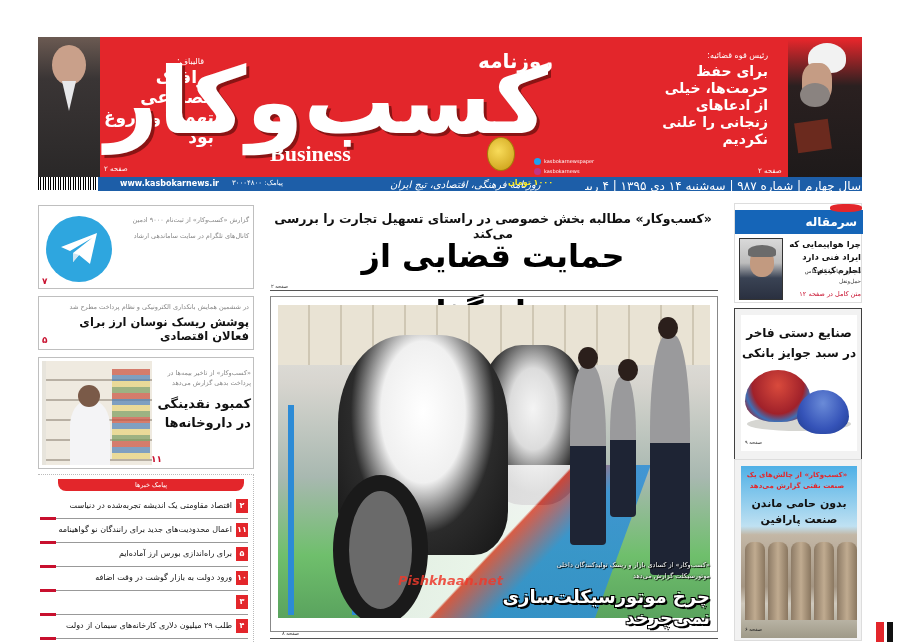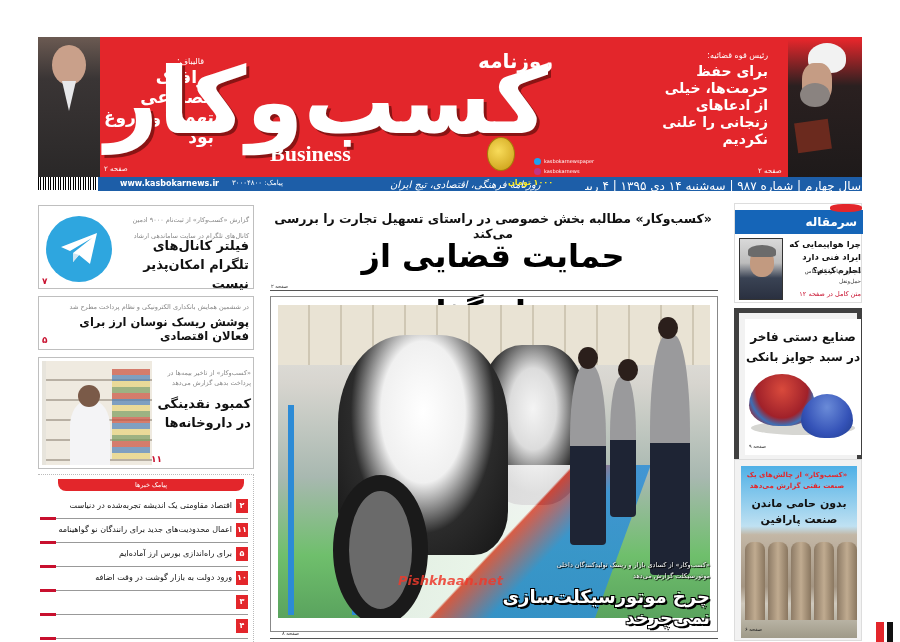--- a/index.html
+++ b/index.html
@@ -108,21 +108,21 @@
   #editorial-box { left: 734px; top: 203px; width: 128px; height: 100px; background:#fff; border:1px solid #ddd; }
   #ed-tag { left: 95px; top: 0; width: 32px; height: 8px; background:#e3262b; border-radius: 40%; }
   #ed-header { left: 0; top: 6px; width: 128px; height: 24px; background:#1565b8; color:#fff; font-size: 12px; font-weight:bold; text-align:right; padding-right: 6px; line-height: 24px; direction: rtl; }
   #ed-photo { left: 4px; top: 34px; width: 44px; height: 62px; background: linear-gradient(180deg,#d9d9d9 0%,#bcbcbc 40%,#3a4354 65%,#2a3040 100%); border:1px solid #333; }
   #ed-photo .face { position:absolute; left:10px; top:10px; width:24px; height:28px; border-radius:45%; background:#c29a80; }
   #ed-photo .hair { position:absolute; left:8px; top:6px; width:28px; height:12px; border-radius:50% 50% 20% 20%; background:#6b6b6b; }
   #ed-headline { left: 50px; top: 34px; width: 76px; font-size: 8.5px; line-height: 13px; font-weight:bold; color:#111; direction:rtl; text-align:right; }
   #ed-author { left: 50px; top: 62px; width: 76px; font-size: 5.5px; line-height: 10px; color:#333; direction:rtl; text-align:right; }
   #ed-more { left: 50px; top: 86px; width: 76px; font-size: 6.5px; color:#c8102e; direction:rtl; text-align:right; }
 
-  #crafts-box { left: 734px; top: 308px; width: 128px; height: 188px; background:#f2f2f2; border:5px solid #404040; }
+  #crafts-box { left: 734px; top: 308px; width: 128px; height: 188px; background:#f2f2f2; border:1px solid #404040; }
   #crafts-inner { left: 6px; top: 6px; width: 116px; height: 136px; background: #fff; overflow:hidden; }
   #crafts-headline { left: 0; top: 8px; width: 116px; font-size: 12px; line-height: 20px; font-weight:bold; text-align:center; color:#111; direction:rtl; }
   #craft-red { left: 4px; top: 55px; width: 66px; height: 52px; background: radial-gradient(ellipse at 50% 30%, #d94a3c 0%, #a0212a 55%, #3e6fb5 70%, #a0212a 85%); border-radius: 50% 50% 45% 45% / 60% 60% 40% 40%; }
   #craft-blue { left: 56px; top: 75px; width: 52px; height: 44px; background: radial-gradient(ellipse at 50% 30%, #6a8bd8 0%, #3553b8 60%, #1e3a8a 100%); border-radius: 50% 50% 45% 45% / 60% 60% 40% 40%; }
   #craft-plate { left: 6px; top: 102px; width: 104px; height: 14px; background:#d6d6d2; border-radius: 50%; }
   #crafts-page { left: 4px; top: 124px; font-size: 5px; color:#333; }
 
   #paraffin-box { left: 734px; top: 459px; width: 128px; height: 182px; background:#f2f2f2; border:1px solid #ddd; }
   #paraffin-inner { left: 6px; top: 6px; width: 116px; height: 172px; overflow:hidden;
       background: linear-gradient(180deg, #4fb0e6 0%, #bfe1f2 35%, #c3b7a6 40%, #a49582 70%, #cfc9bd 80%, #9f9a88 100%); }
@@ -182,21 +182,20 @@
 <div id="info-issue" class="abs" style="direction:rtl">سال چهارم | شماره ۹۸۷ | سه‌شنبه ۱۴ دی ۱۳۹۵ | ۴ ربیع الثانی ۱۴۳۸ | ۳ ژانویه ۲۰۱۷ | ۱۲ صفحه</div>
 
 <div id="telegram-box" class="abs box">
   <div id="tg-icon" class="abs">
     <svg width="40" height="34" viewBox="0 0 40 34">
         <path d="M2 15 L38 1 L31 32 L20 23 L14 30 L14 21 L33 6 L11 19 Z" fill="#fff"></path>
         <path d="M14 21 L14 30 L20 23 Z" fill="#d0e6f2"></path>
       </svg>
   </div>
   <div id="tg-kicker" class="abs rtl">گزارش «کسب‌وکار» از ثبت‌نام ۹۰۰۰ ادمین کانال‌های تلگرام در سایت ساماندهی ارشاد</div>
-  <div id="tg-headline" class="abs rtl">فیلتر کانال‌های تلگرام امکان‌پذیر نیست</div>
   <div id="tg-page" class="abs page-num">۷</div>
 </div>
 
 <div id="currency-box" class="abs box">
   <div id="cur-kicker" class="abs rtl">در ششمین همایش بانکداری الکترونیکی و نظام پرداخت مطرح شد</div>
   <div id="cur-headline" class="abs rtl">پوشش ریسک نوسان ارز برای فعالان اقتصادی</div>
   <div id="cur-page" class="abs page-num">۵</div>
 </div>
 
 <div id="pharmacy-box" class="abs box">
@@ -231,20 +230,21 @@
     <div class="num">۱۰</div>
     <div class="txt">ورود دولت به بازار گوشت در وقت اضافه</div>
     <div class="rule"></div>
   </div>
   <div class="hl-item" style="top:118px">
     <div class="num">۳</div>
     <div class="rule"></div>
   </div>
   <div class="hl-item" style="top:142px">
     <div class="num">۴</div>
+    <div class="txt">طلب ۲۹ میلیون دلاری کارخانه‌های سیمان از دولت</div>
     <div class="rule"></div>
   </div>
 </div>
 
 <div id="lead-kicker" class="abs">«کسب‌وکار» مطالبه بخش خصوصی در راستای تسهیل تجارت را بررسی می‌کند</div>
 <div id="lead-headline" class="abs">حمایت قضایی از سرمایه‌گذاری</div>
 <div id="lead-page" class="abs">صفحه ۲</div>
 <div id="lead-rule" class="abs"></div>
 
 <div id="photo-frame" class="abs"></div>

